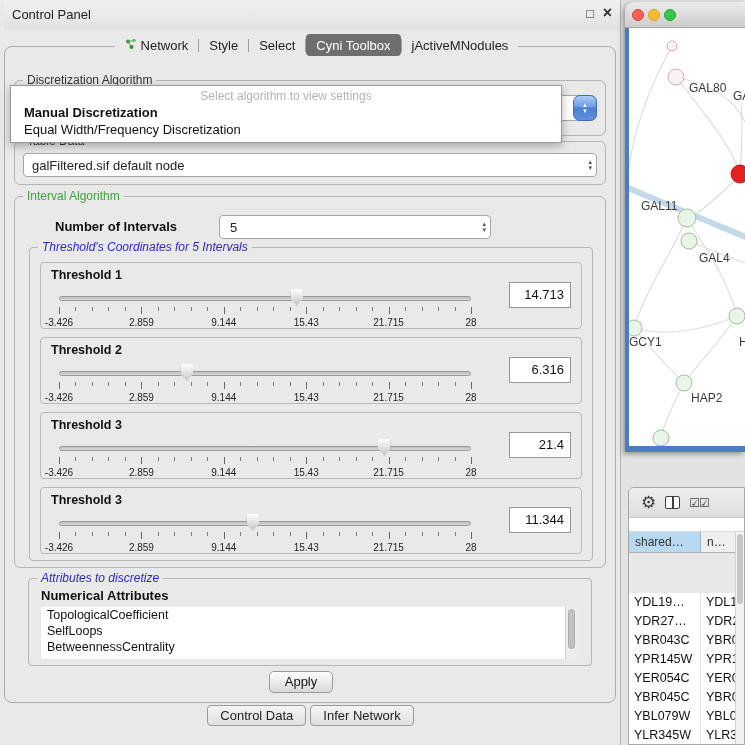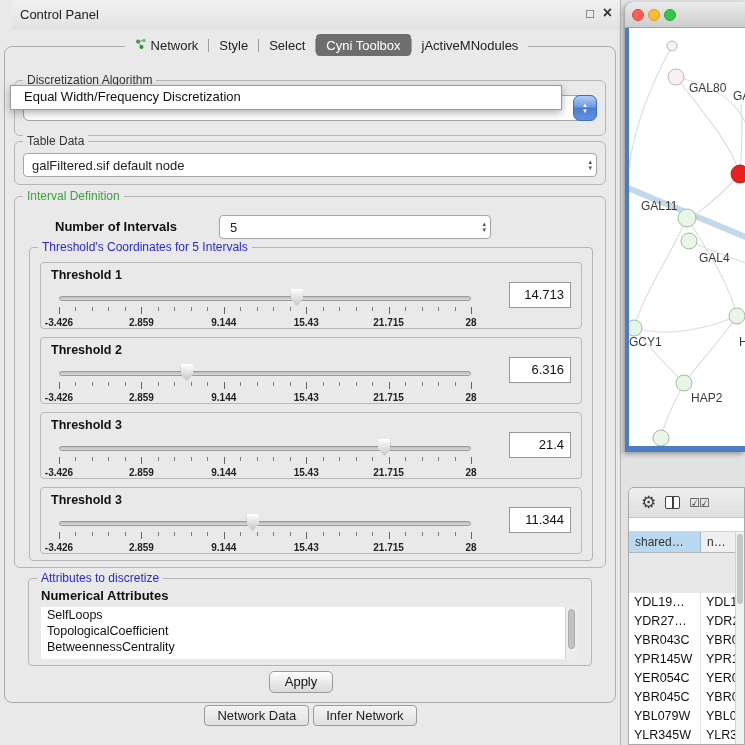--- a/index.html
+++ b/index.html
@@ -2,36 +2,36 @@
 <html><head>
 <meta charset="utf-8">
 <style>
   * { box-sizing: border-box; margin: 0; padding: 0; }
   html,body { width:745px; height:745px; overflow:hidden; }
   body { font-family:"Liberation Sans", sans-serif; background:#e2e2e2; }
   .screen { position:relative; width:745px; height:745px; background:#e2e2e2; overflow:hidden; }
 
   
   .cp { position:absolute; left:0; top:0; width:621px; height:745px; background:#e9e9e9; border-right:1px solid #b4b4b4; }
-  .cp-titlebar { position:absolute; left:12px; top:0; right:0; height:30px; background:linear-gradient(#f0f0f0,#e2e2e2); }
+  .cp-titlebar { position:absolute; left:4px; top:0; right:0; height:30px; background:linear-gradient(#f0f0f0,#e2e2e2); }
   .cp-title { position:absolute; left:8px; top:7px; font-size:13px; color:#222; }
   .cp-float { position:absolute; right:26px; top:6px; font-size:13px; color:#333; cursor:default; }
   .cp-close { position:absolute; right:8px; top:4px; font-size:16px; font-weight:bold; color:#333; cursor:default; }
 
   .cp-border { position:absolute; left:4px; top:46px; width:612px; height:657px; border:1px solid #adadad; border-radius:8px; }
 
-  .top-tabs { position:absolute; left:16px; top:34px; width:621px; display:flex; justify-content:center; align-items:center; z-index:4; }
+  .top-tabs { position:absolute; left:6px; top:34px; width:621px; display:flex; justify-content:center; align-items:center; z-index:4; }
   .top-tabs .tab { display:flex; align-items:center; gap:4px; height:22px; padding:0 10px; font-size:13px; color:#222; background:#e9e9e9; border-radius:4px; cursor:default; }
   .top-tabs .tab.selected { background:#6e6e6e; color:#fff; }
   .tab-divider { width:1px; height:13px; background:#9f9f9f; }
 
   .group { position:absolute; border:1px solid #b5b5b5; border-radius:6px; }
   .group-label { position:absolute; top:-8px; left:8px; background:#e9e9e9; padding:0 4px; font-size:12px; color:#333; white-space:nowrap; }
   .group-label.green { color:#3ba43b; }
-  .group-label.blue { color:#2a2ac8; }
+  .group-label.blue { color:#2a2ac8;font-style:italic; }
 
   .algorithm-group { left:14px; top:80px; width:592px; height:56px; }
   .combo { position:absolute; background:#fff; border:1px solid #a6a6a6; border-radius:4px; font-size:13px; color:#222; }
   .combo-text { position:absolute; left:8px; top:0; bottom:0; display:flex; align-items:center; white-space:nowrap; }
   .combo-stepper { position:absolute; right:4px; top:0; bottom:0; display:flex; flex-direction:column; align-items:center; justify-content:center; color:#555; font-size:7px; line-height:6px; }
   .combo-stepper i { font-style:normal; height:6px; }
   .algo-combo { left:8px; top:14px; right:8px; height:26px; border-radius:6px; }
   .combo-capsule { position:absolute; right:-1px; top:-1px; bottom:-1px; width:24px; border-radius:7px; border:1px solid #3d6cb8;
     background:linear-gradient(#aecdf6 0%,#6d9ce2 45%,#4a7fd0 50%,#6390de 100%);
     color:#fff; font-size:6px; line-height:5px; display:flex; flex-direction:column; align-items:center; justify-content:center; gap:1px; }
@@ -48,21 +48,21 @@
 
   .interval-group { left:14px; top:196px; width:592px; height:372px; }
   .noi-label { position:absolute; left:40px; top:22px; font-size:13px; font-weight:bold; color:#111; }
   .noi-combo { left:204px; top:18px; width:272px; height:24px; }
   .noi-combo .combo-text { left:10px; }
 
   .thr-group { position:absolute; left:14px; top:50px; width:564px; height:314px; border:1px solid #b5b5b5; border-radius:4px; }
   .thr-blocks { position:absolute; left:10px; top:14px; right:10px; bottom:6px; display:flex; flex-direction:column; gap:8px; }
   .thr-block { position:relative; height:68px; border:1px solid #b9b9b9; border-radius:4px; background:#e9e9e9; }
   .thr-label { position:absolute; left:10px; top:5px; font-size:12.5px; font-weight:bold; color:#111; }
-  .slider { position:absolute; left:18px; top:24px; width:412px; height:42px;font-weight:bold; }
+  .slider { position:absolute; left:18px; top:24px; width:412px; height:42px; }
   .track { position:absolute; left:0; right:0; top:9px; height:5px; background:linear-gradient(#bdbdbd,#d9d9d9); border:1px solid #9a9a9a; border-radius:3px; }
   .thumb { position:absolute; top:2px; width:13px; height:17px; transform:translateX(-50%);
     background:linear-gradient(#ffffff,#c4c4c4); clip-path:polygon(8% 0,92% 0,100% 10%,100% 58%,50% 100%,0 58%,0 10%);
     filter:drop-shadow(0 1px 1px rgba(0,0,0,0.45)); }
   .ticks { position:absolute; left:0; right:0; top:20px; height:8px; }
   .tick { position:absolute; top:0; width:1px; height:4px; background:#7d7d7d; }
   .tick.major { height:7px; background:#666; }
   .scale-labels { position:absolute; left:0; right:0; top:30px; height:12px; }
   .scale-label { position:absolute; transform:translateX(-50%); font-size:10px; color:#222; white-space:nowrap; }
   .value-box { position:absolute; right:10px; top:19px; width:62px; height:26px; background:#fff; border:1px solid #979797;
@@ -170,38 +170,40 @@
       <span class="group-label">Discretization Algorithm</span>
       <div class="combo algo-combo">
         <span class="combo-capsule">
             <i>▲</i>
             <i>▼</i>
           </span>
       </div>
     </div>
 
     <div class="popup">
+      <div class="popup-header">Select algorithm to view settings</div>
       <div id="popup-items">
+          <div class="popup-item bold">Manual Discretization</div>
           <div class="popup-item">Equal Width/Frequency Discretization</div>
         </div>
     </div>
 
     <div class="group table-data-group">
       <span class="group-label">Table Data</span>
       <div class="combo td-combo">
         <span class="combo-text">galFiltered.sif default node</span>
         <span class="combo-stepper">
             <i>▴</i>
             <i>▾</i>
           </span>
       </div>
     </div>
 
     <div class="group interval-group">
-      <span class="group-label green">Interval Definition</span>
+      <span class="group-label green">Interval Algorithm</span>
       <span class="noi-label">Number of Intervals</span>
       <div class="combo noi-combo">
         <span class="combo-text">5</span>
         <span class="combo-stepper">
             <i>▴</i>
             <i>▾</i>
           </span>
       </div>
       <div class="thr-group">
         <span class="group-label blue">Threshold's Coordinates for 5 Intervals</span>
@@ -384,34 +386,34 @@
             </div>
           </div>
       </div>
     </div>
 
     <div class="group attr-group">
       <span class="group-label blue">Attributes to discretize</span>
       <span class="attr-subtitle">Numerical Attributes</span>
       <div class="attr-list">
         <div id="attr-list-items">
+            <div class="attr-item">TopologicalCoefficient</div>
             <div class="attr-item">SelfLoops</div>
-            <div class="attr-item">TopologicalCoefficient</div>
             <div class="attr-item">BetweennessCentrality</div>
           </div>
         <div class="attr-scrollbar">
           <div class="attr-scroll-thumb"></div>
         </div>
       </div>
     </div>
 
     <div class="apply-btn">Apply</div>
 
     <div class="bottom-tabs" id="bottom-tabs">
-        <div class="btab">Network Data</div>
+        <div class="btab">Control Data</div>
         <div class="btab">Infer Network</div>
       </div>
   </div>
 
   <div class="net-window">
     <div class="net-titlebar">
       <span class="light red"></span>
       <span class="light yellow"></span>
       <span class="light green"></span>
     </div>

